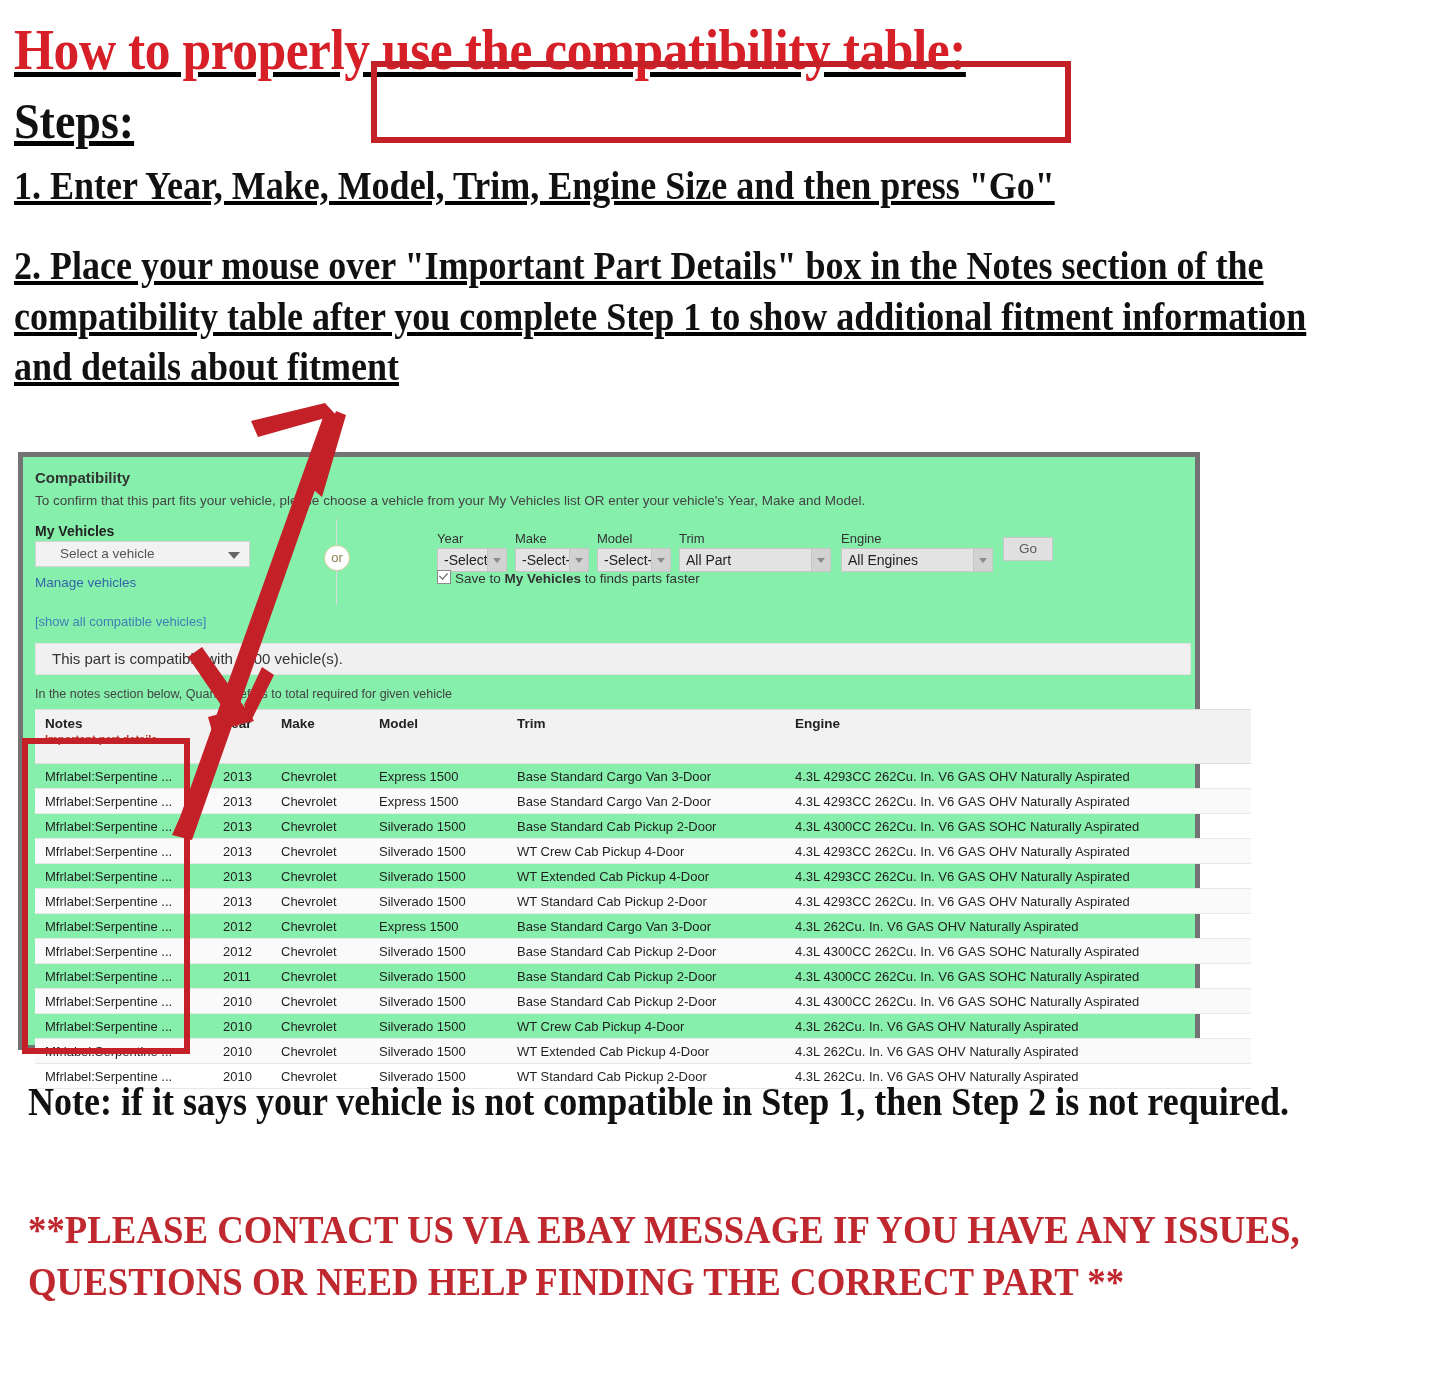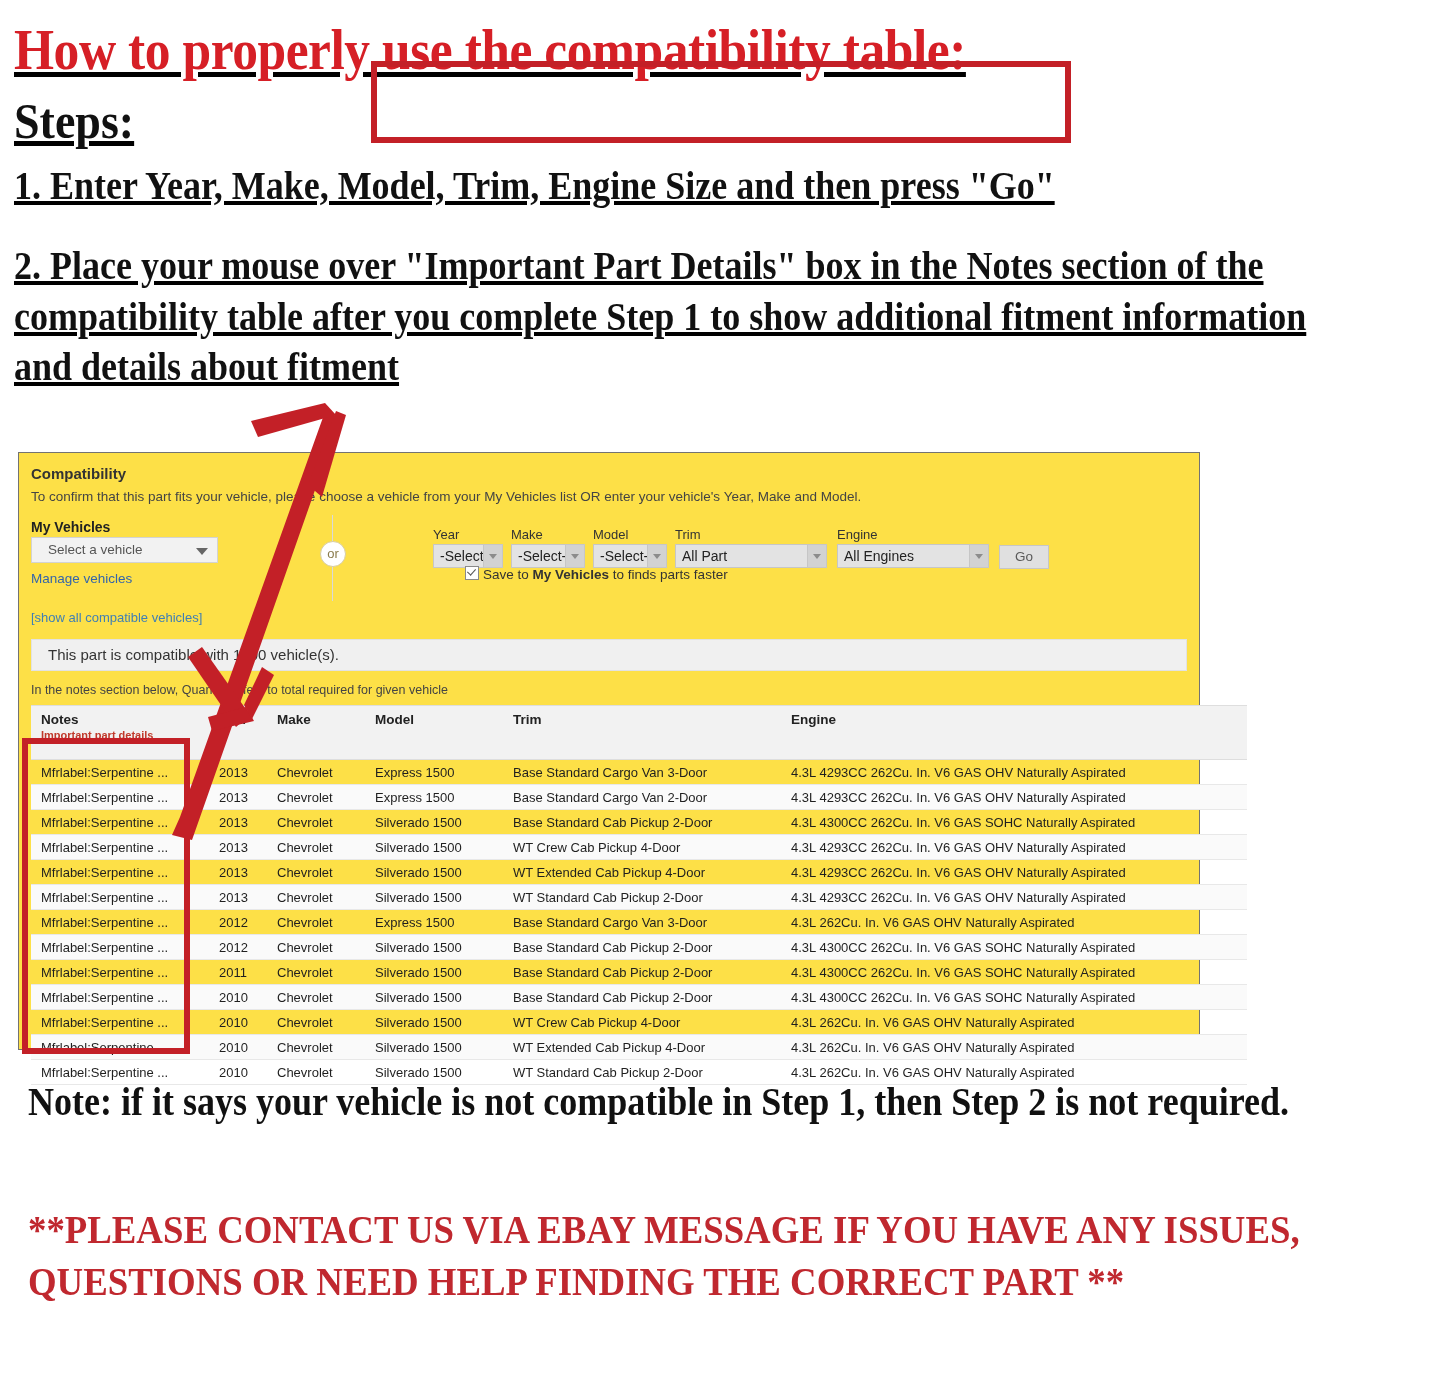--- a/index.html
+++ b/index.html
@@ -69,22 +69,22 @@
     margin: 34px 0 0 0;
   }
 
   
   .compat-widget {
     position: absolute;
     left: 18px;
     top: 452px;
     width: 1182px;
     height: 598px;
-    background: #fde047;
-    border: 1px solid #737373;
+    background: #86efac;
+    border: 5px solid #737373;
     box-sizing: border-box;
     font-family: "Liberation Sans", sans-serif;
   }
   .compat-title {
     position: absolute;
     left: 12px;
     top: 12px;
     font-size: 15px;
     font-weight: bold;
     color: #333333;
@@ -103,29 +103,29 @@
     left: 12px;
     top: 66px;
     font-size: 14px;
     font-weight: bold;
     color: #222222;
   }
   .vehicle-select {
     position: absolute;
     left: 12px;
     top: 84px;
-    width: 187px;
+    width: 215px;
     height: 26px;
     background: #f2f2f2;
     border: 1px solid #d3d3d3;
     box-sizing: border-box;
     font-size: 13.5px;
     color: #555555;
     line-height: 24px;
-    padding-left: 16px;
+    padding-left: 24px;
   }
   .vehicle-select .caret {
     position: absolute;
     right: 9px;
     top: 10px;
     width: 0; height: 0;
     border-left: 6px solid transparent;
     border-right: 6px solid transparent;
     border-top: 7px solid #666666;
   }
@@ -239,21 +239,20 @@
     text-align: center;
     line-height: 22px;
   }
   .save-row {
     position: absolute;
     left: 414px;
     top: 113px;
     font-size: 13.5px;
     color: #333333;
     white-space: nowrap;
-    margin-left: 32px;
   }
   .checkbox {
     display: inline-block;
     width: 12px;
     height: 12px;
     border: 1px solid #8a8a8a;
     background: #ffffff;
     vertical-align: -1px;
     position: relative;
     margin-right: 4px;
@@ -452,21 +451,21 @@
   </div>
 
   <div class="field" style="left:818px; top:74px; width:152px;">
     <span class="field-label">Engine</span>
     <div class="sel" style="width:152px;">
       <span>All Engines</span>
       <span class="sel-btn"></span>
     </div>
   </div>
 
-  <div class="go-btn" style="left:980px; top:92px;">Go</div>
+  <div class="go-btn" style="left:980px; top:80px;">Go</div>
 
   <div class="save-row">
     <span class="checkbox"></span><span>Save to </span><b>My Vehicles</b><span> to finds parts faster</span>
   </div>
 
   <div class="compat-banner">This part is compatible with 1000 vehicle(s).</div>
   <div class="qty-note">In the notes section below, Quantity refers to total required for given vehicle</div>
 
   <table class="fit-table">
     <thead>

